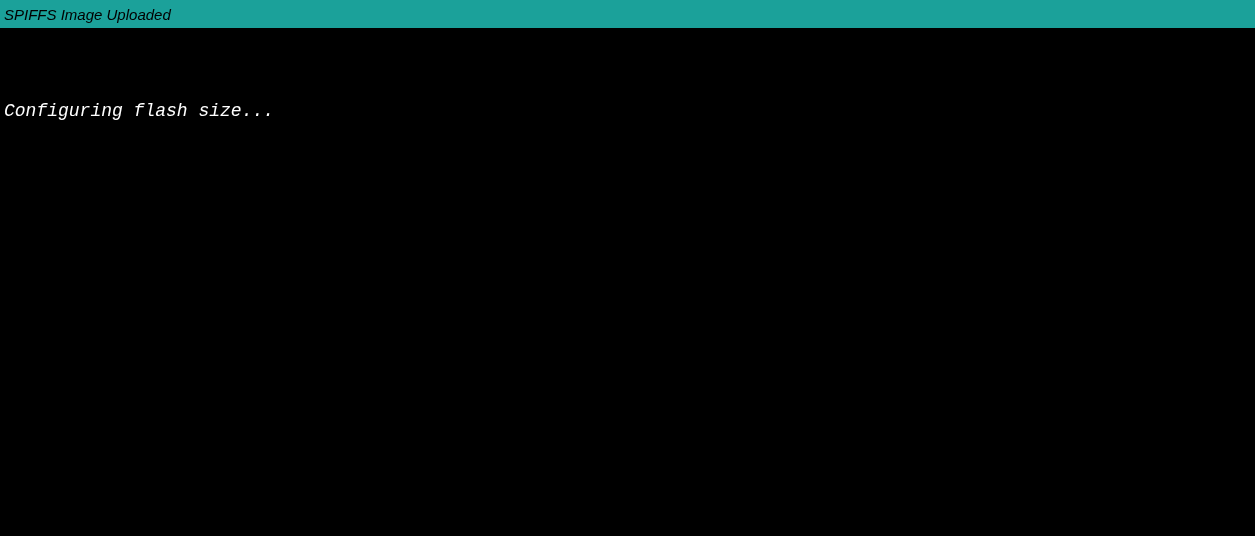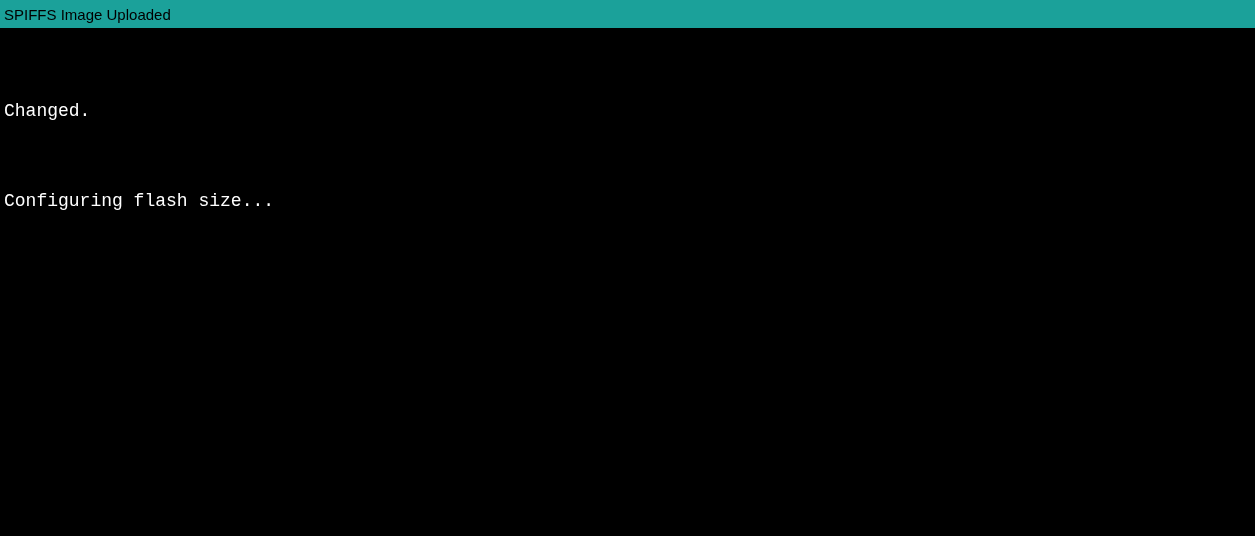--- a/index.html
+++ b/index.html
@@ -1,18 +1,19 @@
 <!DOCTYPE html>
 <html><head>
   <meta charset="utf-8">
   <style>
     * {
       margin: 0;
       padding: 0;
       box-sizing: border-box;
+      font-style: italic;
     }
     body {
       width: 1255px;
       height: 536px;
       background: #000000;
       font-family: "Consolas", "Courier New", monospace;
       overflow: hidden;
     }
     .header {
       background: #1BA19A;
@@ -37,21 +38,20 @@
     }
   </style>
 </head>
 <body>
 
 <div class="header">
   <span>SPIFFS Image Uploaded</span>
 </div>
 
 <div class="terminal">
-  <span class="terminal-line">Changed.</span>
   <span class="terminal-line">Configuring flash size...</span>
   
   
   
   
   
   
   
   
   <span class="terminal-line"></span>

